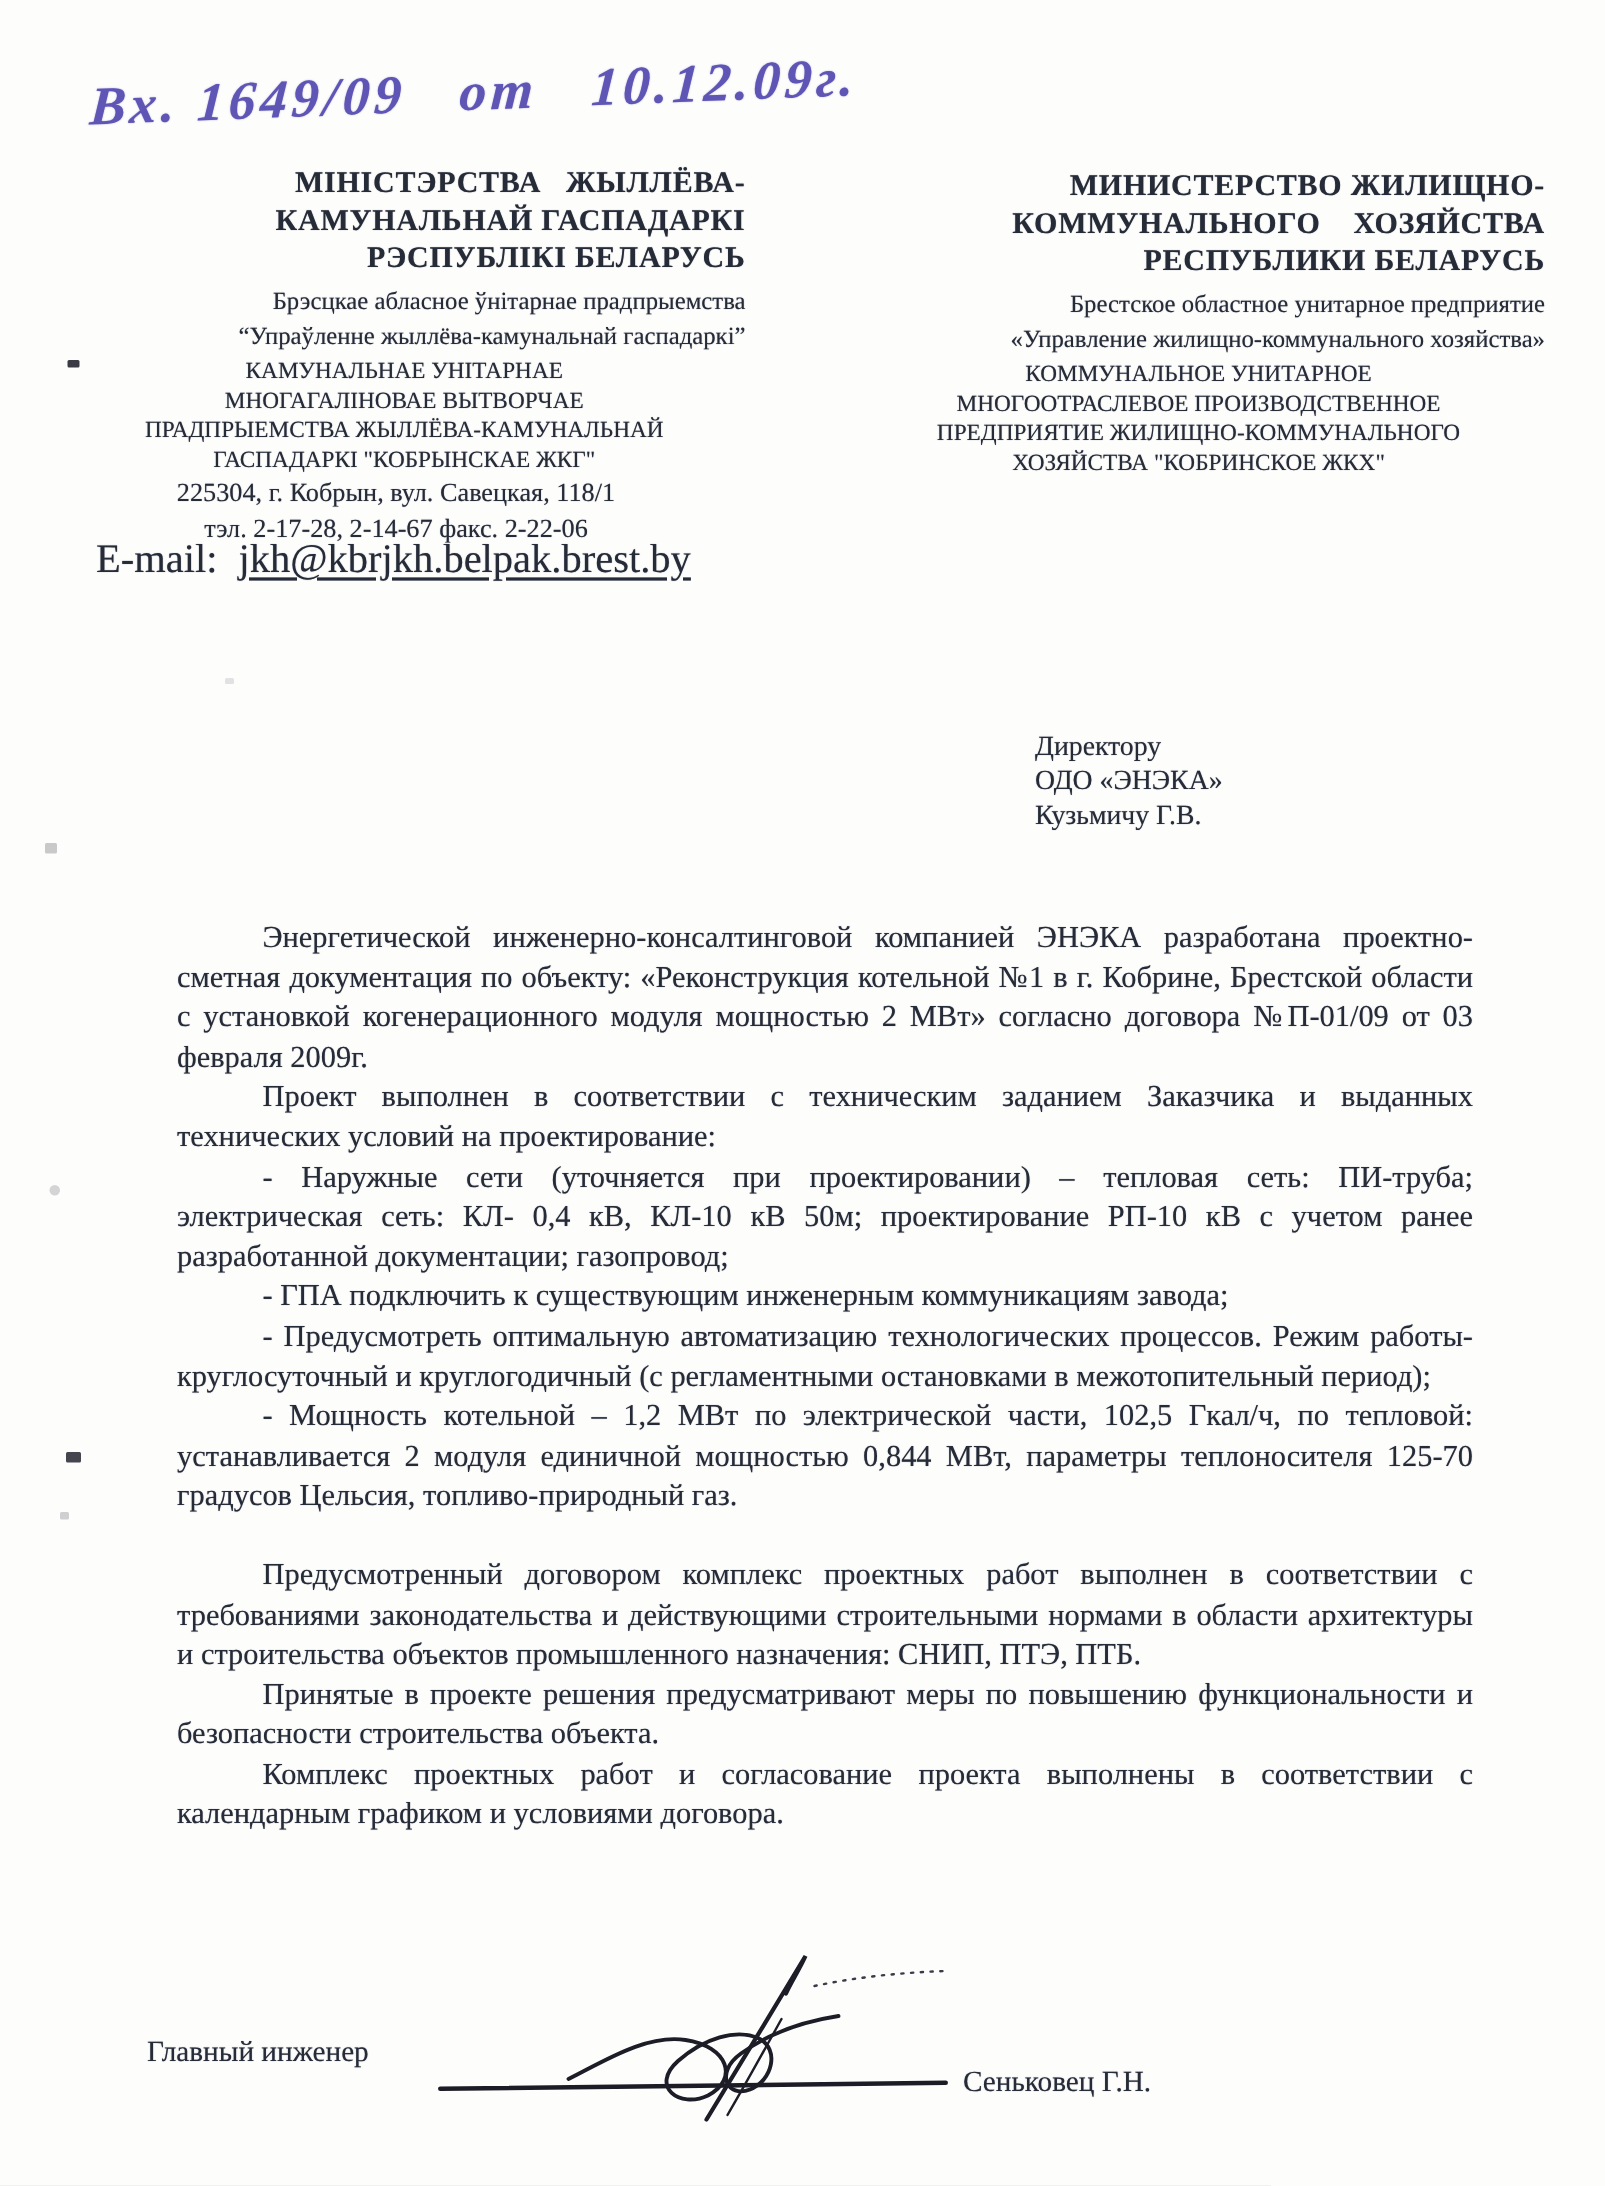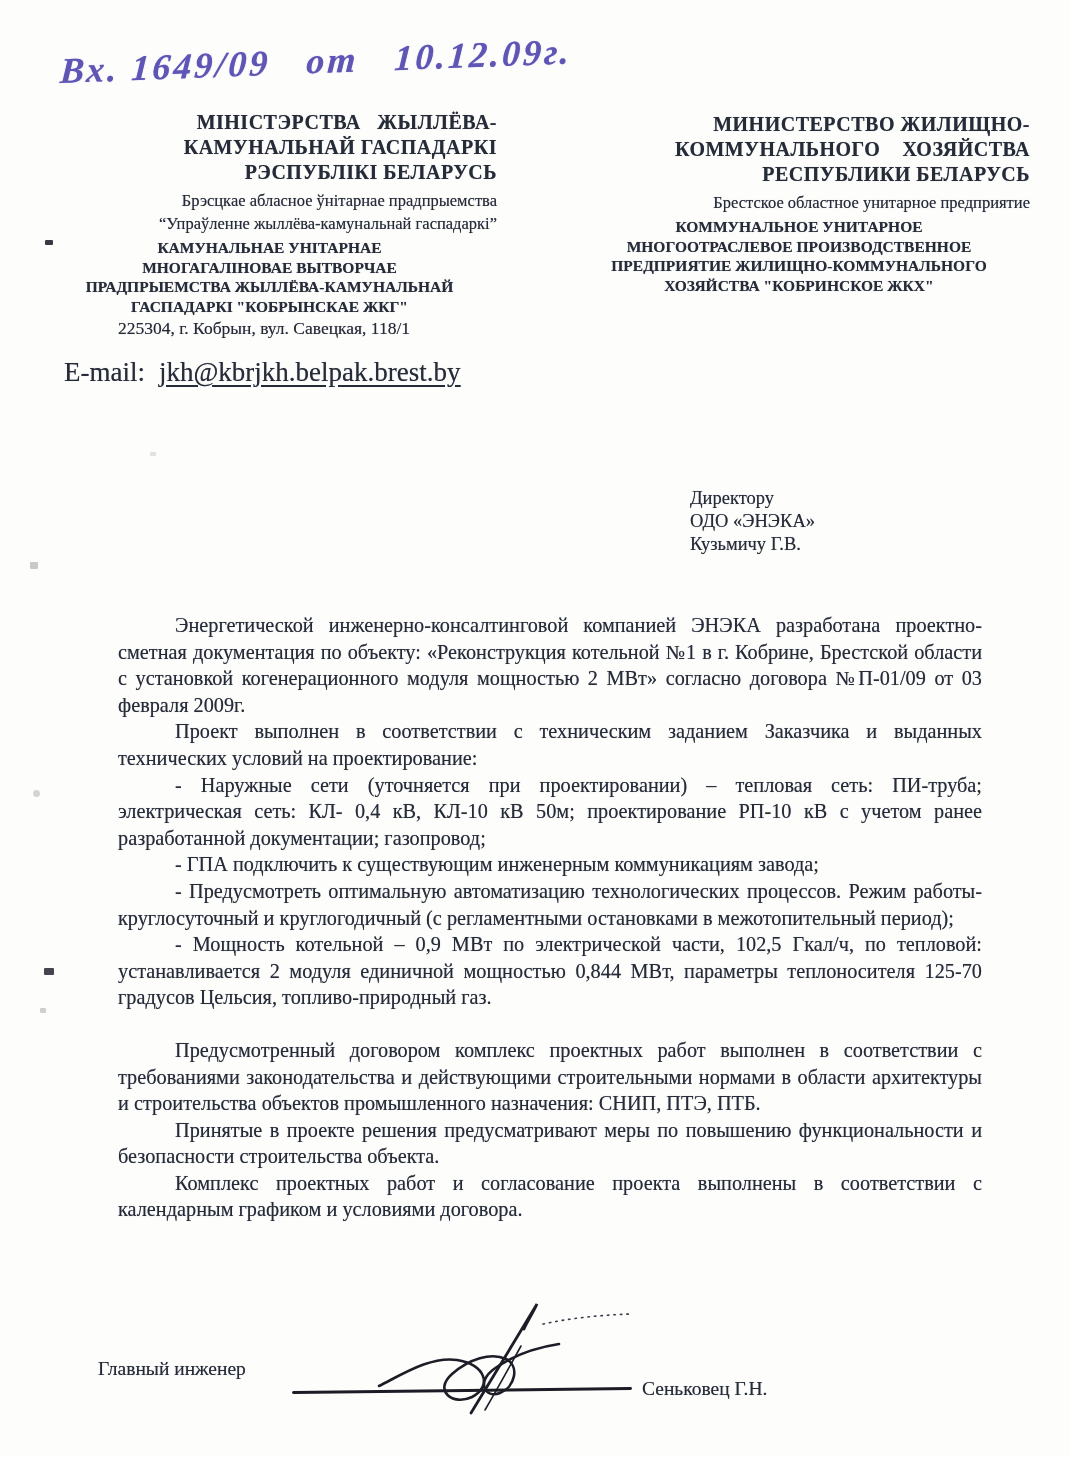--- a/index.html
+++ b/index.html
@@ -21,21 +21,21 @@
   }
 
   
   .lh{ position:absolute; text-align:center; }
   .lh-left{ left:42px; top:110px; width:455px; }
   .lh-right{ left:568px; top:112px; width:462px; }
   .lh-title div{ font-weight:bold; font-size:20px; line-height:25px; white-space:pre-wrap; letter-spacing:0.5px;text-align:right;}
   .lh-sub{ margin-top:4px; }
   .lh-sub div{ font-size:16.5px; line-height:23px;text-align:right; }
   .lh-org{ margin-top:3px; }
-  .lh-org div{ font-weight:bold; font-size:15.5px; line-height:19.5px; }
+  .lh-org div{ font-weight:normal; font-size:15.5px; line-height:19.5px; }
 
   
   .contact{ position:absolute; left:40px; top:317px; width:448px; text-align:center; }
   .contact div{ font-size:17.5px; line-height:23.5px; }
   .email-line{ position:absolute; left:64px; top:357px; font-size:27px; }
   .email-line .lbl{ margin-right:14px; }
   .email-line .email{ text-decoration:underline; text-underline-offset:4px; }
 
   
   .addressee{ position:absolute; left:690px; top:460px; width:277px; text-align:left;margin-top:27px; }
@@ -92,50 +92,52 @@
   </div>
 
   <div class="lh lh-right fuzz">
     <div class="lh-title">
       <div>МИНИСТЕРСТВО ЖИЛИЩНО-</div>
       <div>КОММУНАЛЬНОГО    ХОЗЯЙСТВА</div>
       <div>РЕСПУБЛИКИ БЕЛАРУСЬ</div>
     </div>
     <div class="lh-sub">
       <div>Брестское областное унитарное предприятие</div>
+      <div>«Управление жилищно-коммунального хозяйства»</div>
     </div>
     <div class="lh-org">
       <div>КОММУНАЛЬНОЕ УНИТАРНОЕ</div>
       <div>МНОГООТРАСЛЕВОЕ ПРОИЗВОДСТВЕННОЕ</div>
       <div>ПРЕДПРИЯТИЕ ЖИЛИЩНО-КОММУНАЛЬНОГО</div>
       <div>ХОЗЯЙСТВА "КОБРИНСКОЕ ЖКХ"</div>
     </div>
   </div>
 
   <div class="contact fuzz">
     <div>225304, г. Кобрын, вул. Савецкая, 118/1</div>
+    <div>тэл. 2-17-28, 2-14-67 факс. 2-22-06</div>
   </div>
   <div class="email-line fuzz">
     <span class="lbl">E-mail:</span><span class="email">jkh@kbrjkh.belpak.brest.by</span>
   </div>
 
   <div class="addressee fuzz">
     <div>Директору</div>
     <div>ОДО «ЭНЭКА»</div>
     <div>Кузьмичу Г.В.</div>
   </div>
 
 
   <div class="body-text fuzz">
     <p>Энергетической инженерно-консалтинговой компанией ЭНЭКА разработана проектно-сметная документация по объекту: «Реконструкция котельной №1 в г. Кобрине, Брестской области с установкой когенерационного модуля мощностью 2 МВт» согласно договора №П-01/09 от 03 февраля 2009г.</p>
     <p>Проект выполнен в соответствии с техническим заданием  Заказчика и выданных технических условий на проектирование:</p>
     <p>- Наружные сети (уточняется при проектировании) – тепловая сеть: ПИ-труба; электрическая сеть: КЛ- 0,4 кВ, КЛ-10 кВ 50м; проектирование РП-10 кВ с учетом ранее разработанной документации; газопровод;</p>
     <p>- ГПА подключить к существующим инженерным коммуникациям завода;</p>
     <p>- Предусмотреть оптимальную автоматизацию технологических процессов. Режим работы- круглосуточный  и круглогодичный (с регламентными остановками в межотопительный период);</p>
-    <p>- Мощность котельной – 0,9 МВт по электрической части, 102,5 Гкал/ч,  по тепловой: устанавливается 2 модуля единичной мощностью 0,844 МВт, параметры теплоносителя 125-70 градусов Цельсия, топливо-природный газ.</p>
+    <p>- Мощность котельной – 1,2 МВт по электрической части, 102,5 Гкал/ч,  по тепловой: устанавливается 2 модуля единичной мощностью 0,844 МВт, параметры теплоносителя 125-70 градусов Цельсия, топливо-природный газ.</p>
     <p class="gap">Предусмотренный договором комплекс проектных работ выполнен в соответствии с требованиями законодательства и действующими строительными нормами в области архитектуры и строительства объектов промышленного назначения: СНИП, ПТЭ, ПТБ.</p>
     <p>Принятые в проекте решения предусматривают меры по повышению функциональности и безопасности строительства объекта.</p>
     <p>Комплекс проектных работ и согласование проекта выполнены в соответствии с календарным графиком и условиями договора.</p>
   </div>
 
   <div class="sig-role fuzz">Главный инженер</div>
   <div class="sig-line"></div>
   <svg class="sig-scrawl" width="265" height="122" viewBox="0 0 265 122">
     <path d="M6,92 C30,80 58,62 84,66 C112,70 120,92 99,103 C80,112 60,97 79,80 C96,65 118,58 133,65 C147,72 142,93 127,99 C112,105 103,88 121,75 C139,62 160,54 186,50" fill="none" stroke="#1d1d28" stroke-width="2.6" stroke-linecap="round"></path>
     <path d="M98,119 C118,86 143,45 164,10 C160,19 154,28 151,35" fill="none" stroke="#1d1d28" stroke-width="2.8" stroke-linecap="round"></path>

